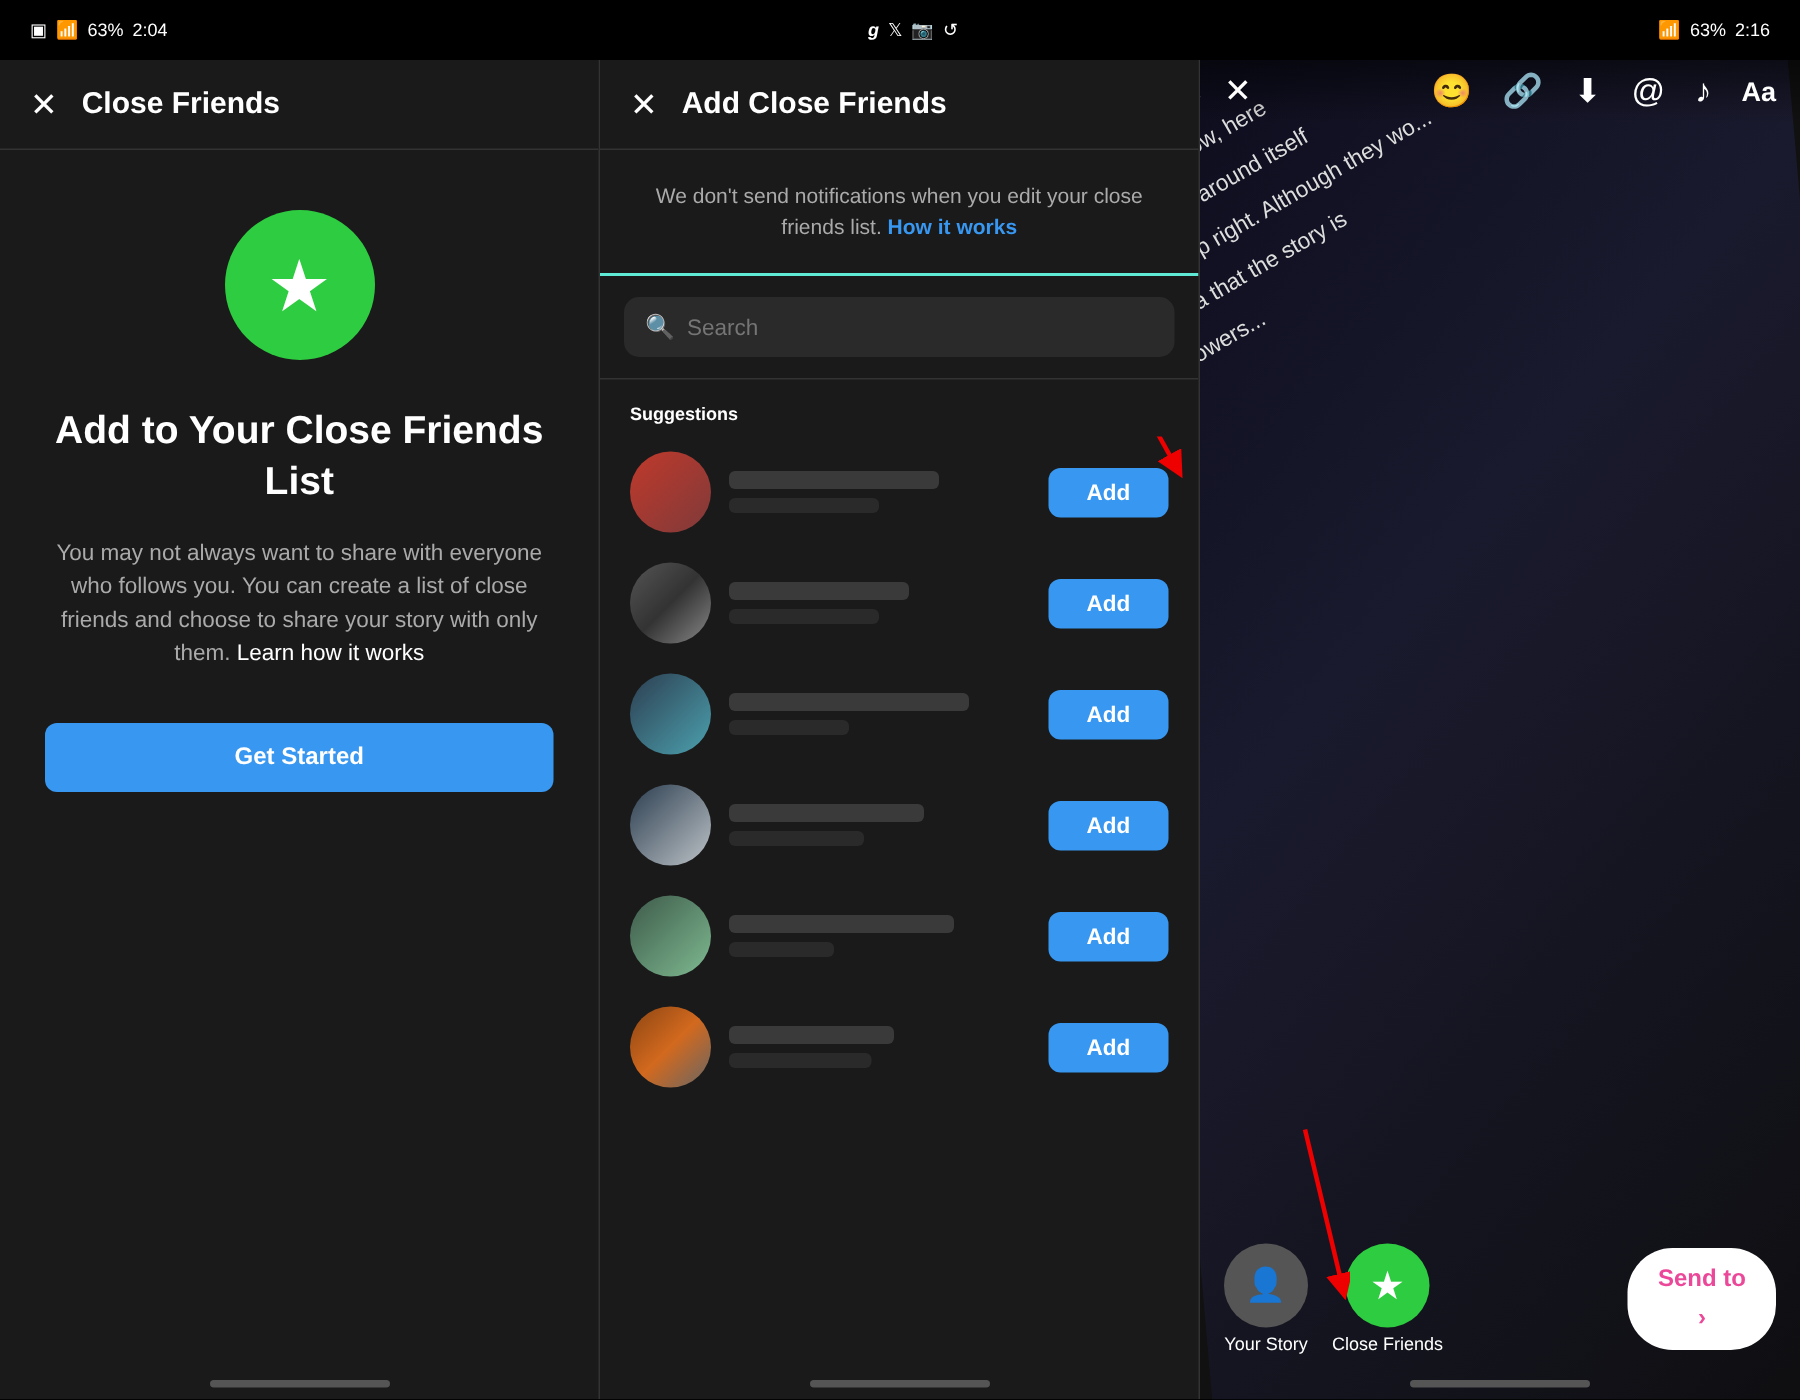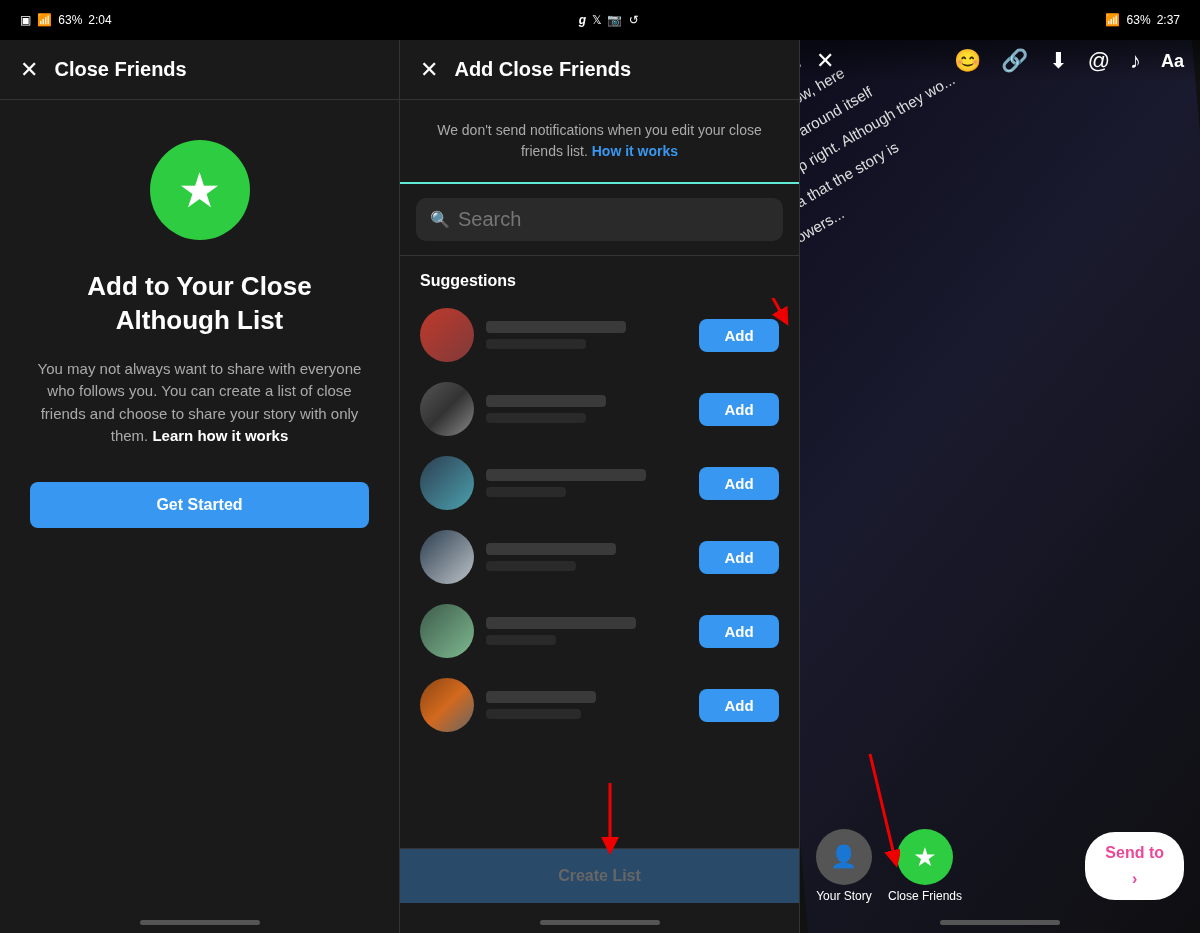--- a/index.html
+++ b/index.html
@@ -109,21 +109,21 @@
 
     .panel-1-desc {
       color: #aaa;
       font-size: 15px;
       text-align: center;
       line-height: 1.5;
       margin-bottom: 30px;
     }
     .panel-1-desc a {
       color: #fff;
-      font-weight: 700;
+      font-weight: 400;
       text-decoration: none;
     }
 
     .get-started-btn {
       width: 100%;
       background: #3897f0;
       color: #fff;
       border: none;
       border-radius: 8px;
       padding: 14px;
@@ -184,27 +184,27 @@
     }
     .search-icon-wrap {
       color: #888;
       font-size: 16px;
     }
     .search-input {
       background: none;
       border: none;
       outline: none;
       color: #888;
-      font-size: 20px;
+      font-size: 15px;
       width: 100%;
     }
 
     .suggestions-label {
       color: #fff;
-      font-size: 16px;
+      font-size: 12px;
       font-weight: 600;
       padding: 16px 20px 8px;
     }
 
     .suggestions-list {
       flex: 1;
       overflow-y: auto;
     }
 
     .suggestion-item {
@@ -412,36 +412,36 @@
   </div>
   <div class="status-center">
     <span style="font-style:italic;font-weight:bold;">g</span>
     <span>𝕏</span>
     <span>📷</span>
     <span>↺</span>
   </div>
   <div class="status-right">
     <span>📶</span>
     <span>63%</span>
-    <span>2:37</span>
+    <span>2:16</span>
   </div>
 </div>
 
 <div class="main-content">
 
   <div class="panel-1">
     <div class="panel-header">
       <button class="close-btn">✕</button>
       <span class="panel-title">Close Friends</span>
     </div>
     <div class="panel-1-body">
       <div class="star-circle">
         <span class="star-icon">★</span>
       </div>
-      <div class="panel-1-heading">Add to Your Close Although List</div>
+      <div class="panel-1-heading">Add to Your Close Friends List</div>
       <div class="panel-1-desc">
         <span>You may not always want to share with everyone who follows you. You can create a list of close friends and choose to share your story with only them.</span>
         <a href="#">Learn how it works</a>
       </div>
       <button class="get-started-btn">Get Started</button>
     </div>
     <div class="home-indicator">
       <div class="home-bar"></div>
     </div>
   </div>
@@ -517,31 +517,20 @@
         <div class="suggestion-item" style="position:relative;">
           <div class="avatar-placeholder av6"></div>
           <div class="user-info">
             <div class="username-line" style="width:110px;"></div>
             <div class="subname-line" style="width:95px;"></div>
           </div>
           <button class="add-btn">Add</button>
         </div>
       </div>
 
-      <div style="position:relative;">
-        <svg style="position:absolute;top:-70px;left:50%;transform:translateX(-30px);width:80px;height:80px;z-index:5;">
-          <defs>
-            <marker id="arrowhead2" markerWidth="6" markerHeight="6" refX="3" refY="3" orient="auto">
-              <polygon points="0 0, 6 3, 0 6" fill="#e00"></polygon>
-            </marker>
-          </defs>
-          <line x1="40" y1="5" x2="40" y2="68" stroke="#e00" stroke-width="3" marker-end="url(#arrowhead2)"></line>
-        </svg>
-        <button class="create-list-btn">Create List</button>
-      </div>
       <div class="home-indicator">
         <div class="home-bar"></div>
       </div>
     </div>
   </div>
 
   <div class="panel-3">
 
     <div class="story-background">
       <div class="story-text-overlay" style="transform:rotate(-25deg) scale(1.2); font-size:11px; line-height:2; color:#ddd; position:absolute; top:-50px; left:-80px; width:700px; white-space:normal; word-break:break-word;">

